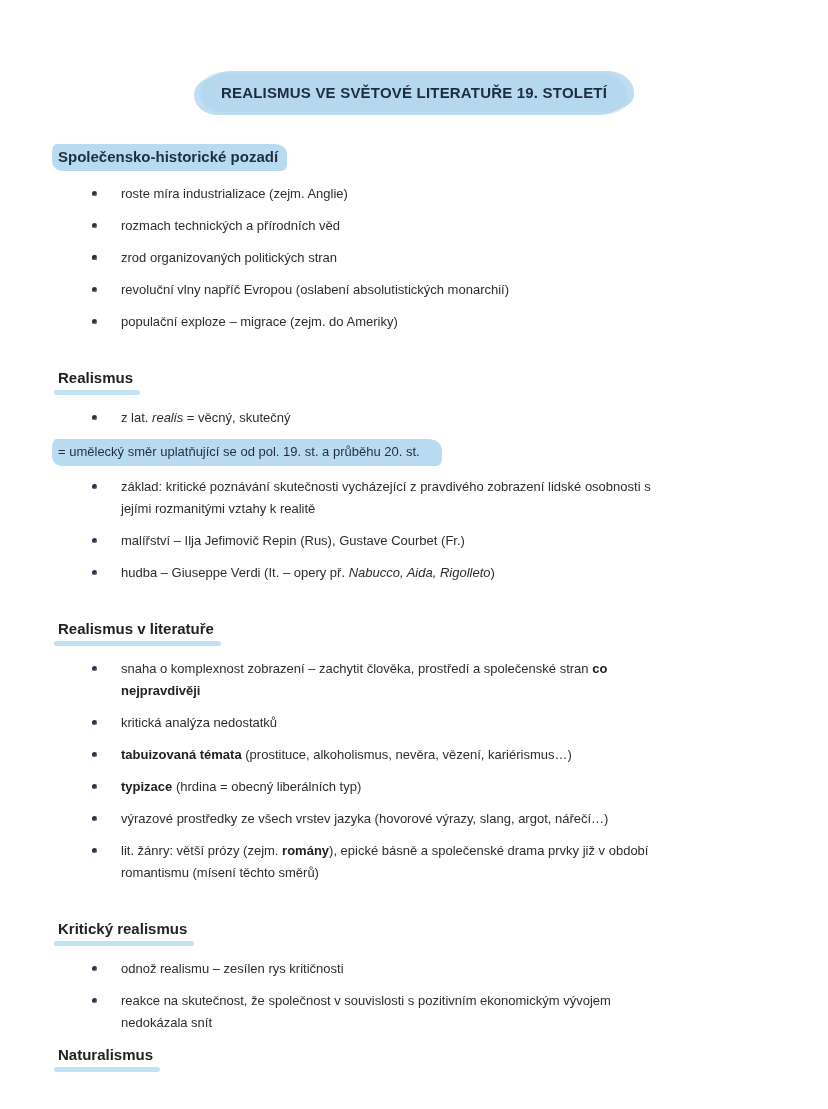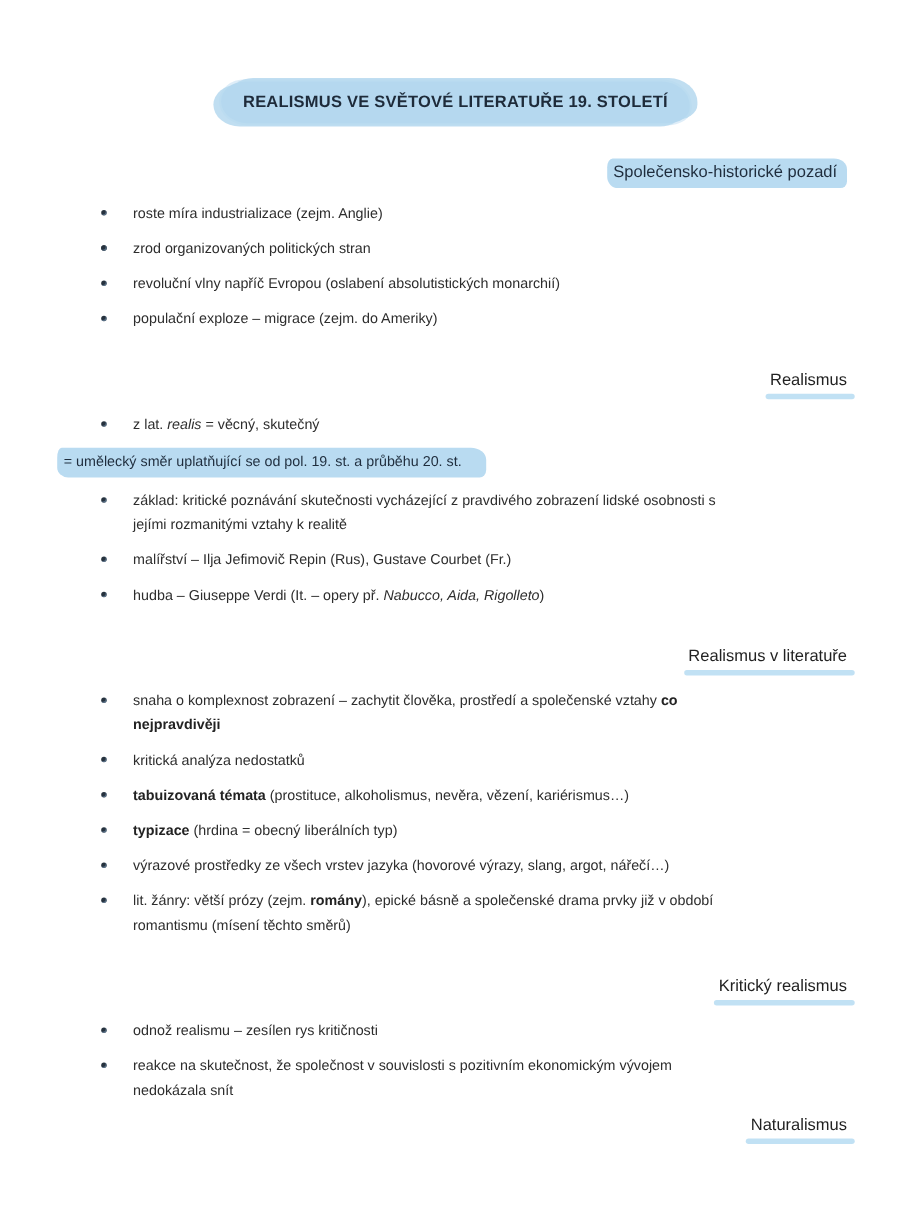--- a/index.html
+++ b/index.html
@@ -43,24 +43,23 @@
       -7px 3px 0 0 rgba(181, 216, 239, 0.85),
       0 0 0 2px rgba(181, 216, 239, 0.45);
   }
   
   .doc-section { margin-top: 34px; }
   .doc-section:first-child { margin-top: 0; }
   .doc-section:last-child { margin-top: 4px; }
   h2.sec-heading {
     margin: 0 0 12px 0;
     font-size: 15px;
-    font-weight: 400;
+    font-weight: 700;
     color: #222222;
     line-height: 22px;
-    text-align: right;
   }
   
   .hl-chip {
     display: inline-block;
     background: #b9dbf1;
     color: #1f2d3d;
     padding: 2px 9px 3px 6px;
     margin-left: -6px;
     border-radius: 5px 12px 6px 10px / 8px 10px 6px 10px;
   }
@@ -110,37 +109,38 @@
 </head>
 <body>
 
 <div class="page">
   <h1 class="doc-title"><span class="scribble">REALISMUS VE SVĚTOVÉ LITERATUŘE 19. STOLETÍ</span></h1>
 
   <div id="doc-sections">
       <section class="doc-section">
         <h2 class="sec-heading"><span class="hl-chip">Společensko-historické pozadí</span></h2>
         <div class="row bullet"><span class="dot"></span><span class="li-text"><span>roste míra industrializace (zejm. Anglie)</span></span></div>
+        <div class="row bullet"><span class="dot"></span><span class="li-text"><span>rozmach technických a přírodních věd</span></span></div>
         <div class="row bullet"><span class="dot"></span></div>
         <div class="row bullet"><span class="dot"></span><span class="li-text"><span>zrod organizovaných politických stran</span></span></div>
         <div class="row bullet"><span class="dot"></span><span class="li-text"><span>revoluční vlny napříč Evropou (oslabení absolutistických monarchií)</span></span></div>
         <div class="row bullet"><span class="dot"></span><span class="li-text"><span>populační exploze – migrace (zejm. do Ameriky)</span></span></div>
       </section>
       <section class="doc-section">
         <h2 class="sec-heading"><span class="u-line">Realismus</span></h2>
         <div class="row bullet"><span class="dot"></span><span class="li-text"><span>z lat. </span><i>realis</i><span> = věcný, skutečný</span></span></div>
         <div class="row hl-row"><span class="hl-text"><span>= umělecký směr uplatňující se od pol. 19. st. a průběhu 20. st.</span></span></div>
         <div class="row bullet"><span class="dot"></span><span class="li-text"><span>základ: kritické poznávání skutečnosti vycházející z pravdivého zobrazení lidské osobnosti s
 jejími rozmanitými vztahy k realitě</span></span></div>
         <div class="row bullet"><span class="dot"></span><span class="li-text"><span>malířství – Ilja Jefimovič Repin (Rus), Gustave Courbet (Fr.)</span></span></div>
         <div class="row bullet"><span class="dot"></span><span class="li-text"><span>hudba – Giuseppe Verdi (It. – opery př. </span><i>Nabucco, Aida, Rigolleto</i><span>)</span></span></div>
       </section>
       <section class="doc-section">
         <h2 class="sec-heading"><span class="u-line">Realismus v literatuře</span></h2>
-        <div class="row bullet"><span class="dot"></span><span class="li-text"><span>snaha o komplexnost zobrazení – zachytit člověka, prostředí a společenské vztahy </span><b>co
+        <div class="row bullet"><span class="dot"></span><span class="li-text"><span>snaha o komplexnost zobrazení – zachytit člověka, prostředí a společenské stran </span><b>co
 nejpravdivěji</b></span></div>
         <div class="row bullet"><span class="dot"></span><span class="li-text"><span>kritická analýza nedostatků</span></span></div>
         <div class="row bullet"><span class="dot"></span><span class="li-text"><b>tabuizovaná témata</b><span> (prostituce, alkoholismus, nevěra, vězení, kariérismus…)</span></span></div>
         <div class="row bullet"><span class="dot"></span><span class="li-text"><b>typizace</b><span> (hrdina = obecný liberálních typ)</span></span></div>
         <div class="row bullet"><span class="dot"></span><span class="li-text"><span>výrazové prostředky ze všech vrstev jazyka (hovorové výrazy, slang, argot, nářečí…)</span></span></div>
         <div class="row bullet"><span class="dot"></span><span class="li-text"><span>lit. žánry: větší prózy (zejm. </span><b>romány</b><span>), epické básně a společenské drama prvky již v období
 romantismu (mísení těchto směrů)</span></span></div>
       </section>
       <section class="doc-section">
         <h2 class="sec-heading"><span class="u-line">Kritický realismus</span></h2>

